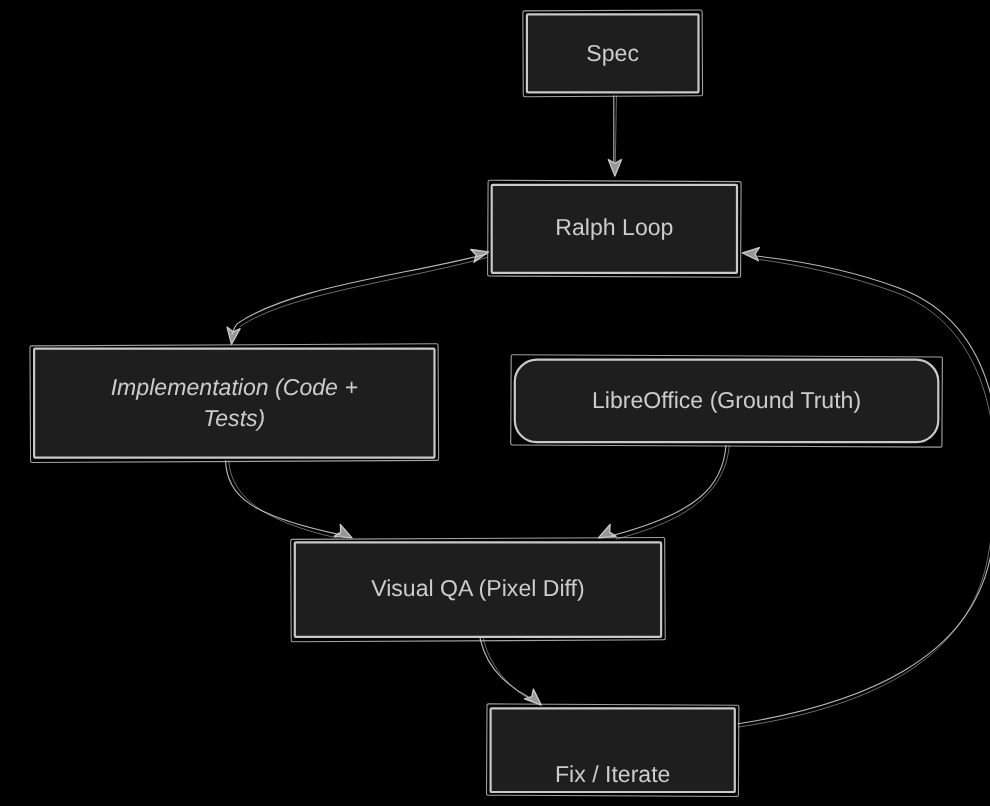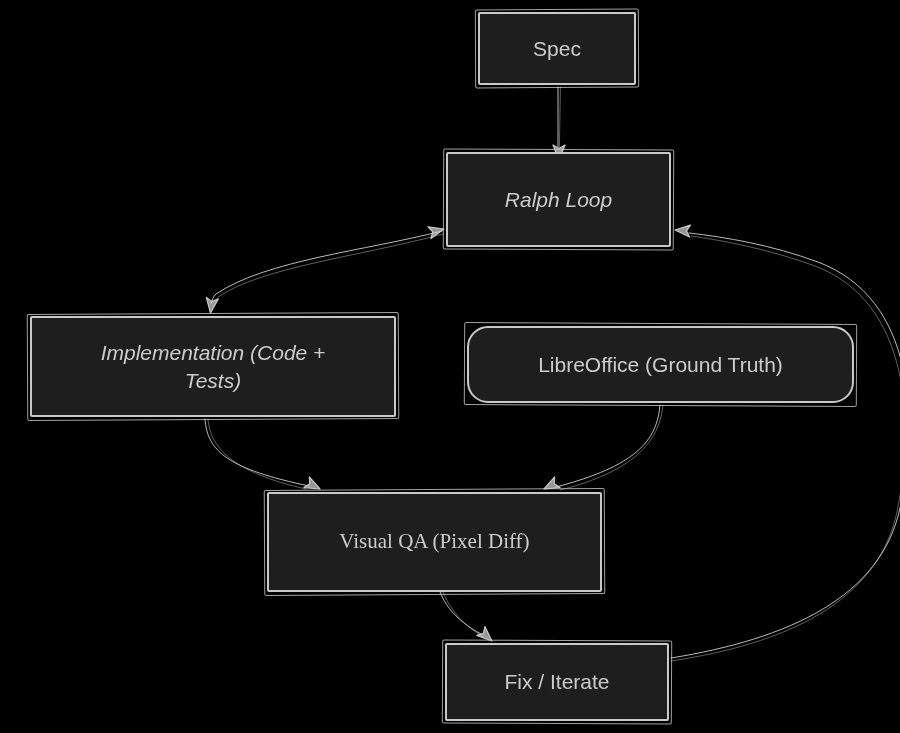--- a/index.html
+++ b/index.html
@@ -64,25 +64,25 @@
     inset: -5px;
     border: 1px solid rgba(201,201,201,0.8);
     border-radius: 2px;
     transform: rotate(-0.3deg);
     pointer-events: none;
   }
   .node.tilt-right::before {
     transform: rotate(0.3deg);
   }
   .node-spec        { left: 459px; top: 12px;  width: 158px; height: 73px; }
-  .node-ralph-loop  { left: 427px; top: 152px; width: 225px; height: 95px; font-style: italic; }
+  .node-ralph-loop  { left: 427px; top: 167px; width: 225px; height: 82px; }
   .node-implementation { left: 11px; top: 316px; width: 366px; height: 101px; font-style: italic; }
   .node-libreoffice { left: 448px; top: 326px; width: 387px; height: 77px; border-radius: 21px; }
-  .node-visual-qa   { left: 248px; top: 492px; width: 335px; height: 100px; font-family: Liberation Serif, serif; }
-  .node-fix-iterate { left: 426px; top: 643px; width: 224px; height: 78px; }
+  .node-visual-qa   { left: 248px; top: 492px; width: 335px; height: 88px; }
+  .node-fix-iterate { left: 426px; top: 643px; width: 224px; height: 78px; align-items: flex-end; }
   .node-implementation .label { max-width: 276px; }
 </style>
 </head>
 <body>
 
 <div class="canvas">
 
   <svg class="edge-layer" viewBox="0 0 900 733" xmlns="http://www.w3.org/2000/svg">
 
     <g>

